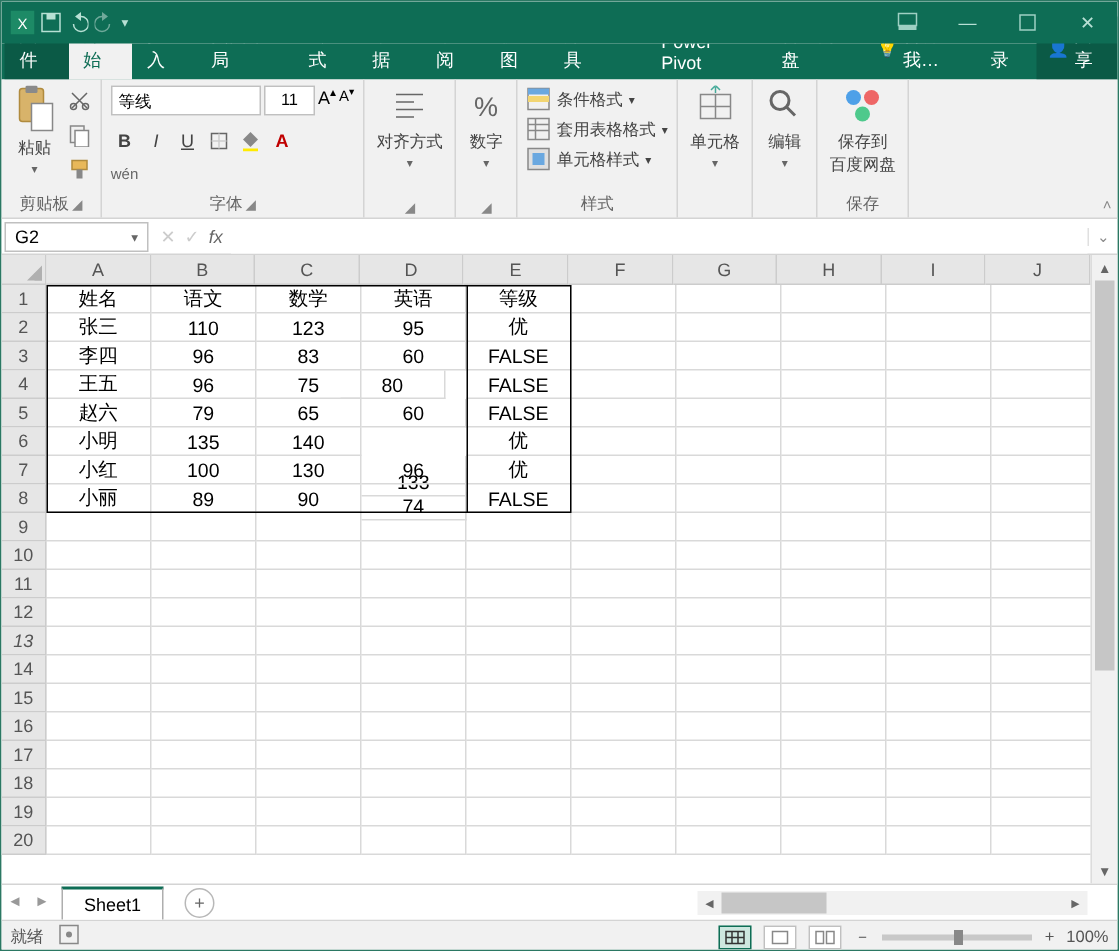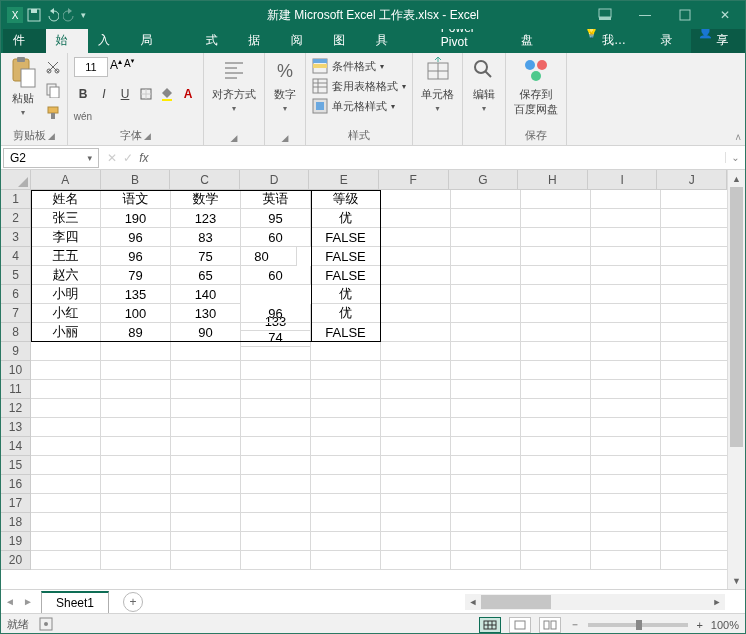--- a/index.html
+++ b/index.html
@@ -115,21 +115,20 @@
         </svg>
       </span>
     <span>
         <svg width="14" height="14">
           <path d="M5 3 A5 5 0 1 0 10 8" fill="none" stroke="#6fa99a"></path>
           <polygon points="5,0 5,6 9,3" fill="#6fa99a"></polygon>
         </svg>
       </span>
     <span style="color:#b7e0d4;font-size:9px;">▾</span>
   </div>
-  <div class="title">新建 Microsoft Excel 工作表.xlsx - Excel</div>
   <div class="winbtns">
     <div>
         <svg width="14" height="14">
           <rect x="1" y="1" width="12" height="8" fill="none" stroke="#9ed0c3"></rect>
           <rect x="1" y="9" width="12" height="3" fill="#9ed0c3"></rect>
         </svg>
       </div>
     <div>—</div>
     <div>
         <svg width="12" height="12">
@@ -195,20 +194,21 @@
     </div>
     <div class="group-label">
         <span>剪贴板</span>
         <span class="dlg">◢</span>
       </div>
   </div>
 
   <div class="group">
     <div class="group-body" style="flex-direction:column;align-items:flex-start;">
       <div class="font-sel">
+        <input class="font-name" value="等线" style="">
         <input class="font-size" value="11" style="">
         <span style="font-size:12px;">A<sup style="font-size:8px;">▴</sup></span>
         <span style="font-size:10px;">A<sup style="font-size:7px;">▾</sup></span>
       </div>
       <div class="font-row2">
         <span style="font-weight:bold;">B</span>
         <span style="font-style:italic;">I</span>
         <span style="text-decoration:underline;">U</span>
         <span>
             <svg width="14" height="14">
@@ -388,42 +388,42 @@
       <div style="height: 19px; width: 30px;">3</div>
       <div style="height: 19px; width: 30px;">4</div>
       <div style="height: 19px; width: 30px;">5</div>
       <div style="height: 19px; width: 30px;">6</div>
       <div style="height: 19px; width: 30px;">7</div>
       <div style="height: 19px; width: 30px;">8</div>
       <div style="height: 19px; width: 30px;">9</div>
       <div style="height: 19px; width: 30px;">10</div>
       <div style="height: 19px; width: 30px;">11</div>
       <div style="height: 19px; width: 30px;">12</div>
-      <div style="height: 19px; width: 30px;">13</div>
+      <div style="height: 19px; width: 30px; font-style: italic;">13</div>
       <div style="height: 19px; width: 30px;">14</div>
       <div style="height: 19px; width: 30px;">15</div>
       <div style="height: 19px; width: 30px;">16</div>
       <div style="height: 19px; width: 30px;">17</div>
       <div style="height: 19px; width: 30px;">18</div>
       <div style="height: 19px; width: 30px;">19</div>
       <div style="height: 19px; width: 30px; text-align: right;">20</div>
     </div>
   <div class="cells" id="cells">
       <div class="cell" style="left: 0px; top: 0px; width: 70px; height: 19px;">姓名</div>
       <div class="cell" style="left: 70px; top: 0px; width: 70px; height: 19px;">语文</div>
       <div class="cell" style="left: 140px; top: 0px; width: 70px; height: 19px;">数学</div>
       <div class="cell" style="left: 210px; top: 0px; width: 70px; height: 19px;">英语</div>
       <div class="cell" style="left: 280px; top: 0px; width: 70px; height: 19px;">等级</div>
       <div class="cell" style="left: 350px; top: 0px; width: 70px; height: 19px;"></div>
       <div class="cell" style="left: 420px; top: 0px; width: 70px; height: 19px;"></div>
       <div class="cell" style="left: 490px; top: 0px; width: 70px; height: 19px;"></div>
       <div class="cell" style="left: 560px; top: 0px; width: 70px; height: 19px;"></div>
       <div class="cell" style="left: 630px; top: 0px; width: 70px; height: 19px;"></div>
       <div class="cell" style="left: 0px; top: 19px; width: 70px; height: 19px;">张三</div>
-      <div class="cell" style="left: 70px; top: 19px; width: 70px; height: 19px;">190</div>
+      <div class="cell" style="left: 70px; top: 19px; width: 70px; height: 19px;">110</div>
       <div class="cell" style="left: 140px; top: 19px; width: 70px; height: 19px;">123</div>
       <div class="cell" style="left: 210px; top: 19px; width: 70px; height: 19px;">95</div>
       <div class="cell" style="left: 280px; top: 19px; width: 70px; height: 19px;">优</div>
       <div class="cell" style="left: 350px; top: 19px; width: 70px; height: 19px;"></div>
       <div class="cell" style="left: 420px; top: 19px; width: 70px; height: 19px;"></div>
       <div class="cell" style="left: 490px; top: 19px; width: 70px; height: 19px;"></div>
       <div class="cell" style="left: 560px; top: 19px; width: 70px; height: 19px;"></div>
       <div class="cell" style="left: 630px; top: 19px; width: 70px; height: 19px;"></div>
       <div class="cell" style="left: 0px; top: 38px; width: 70px; height: 19px;">李四</div>
       <div class="cell" style="left: 70px; top: 38px; width: 70px; height: 19px;">96</div>

